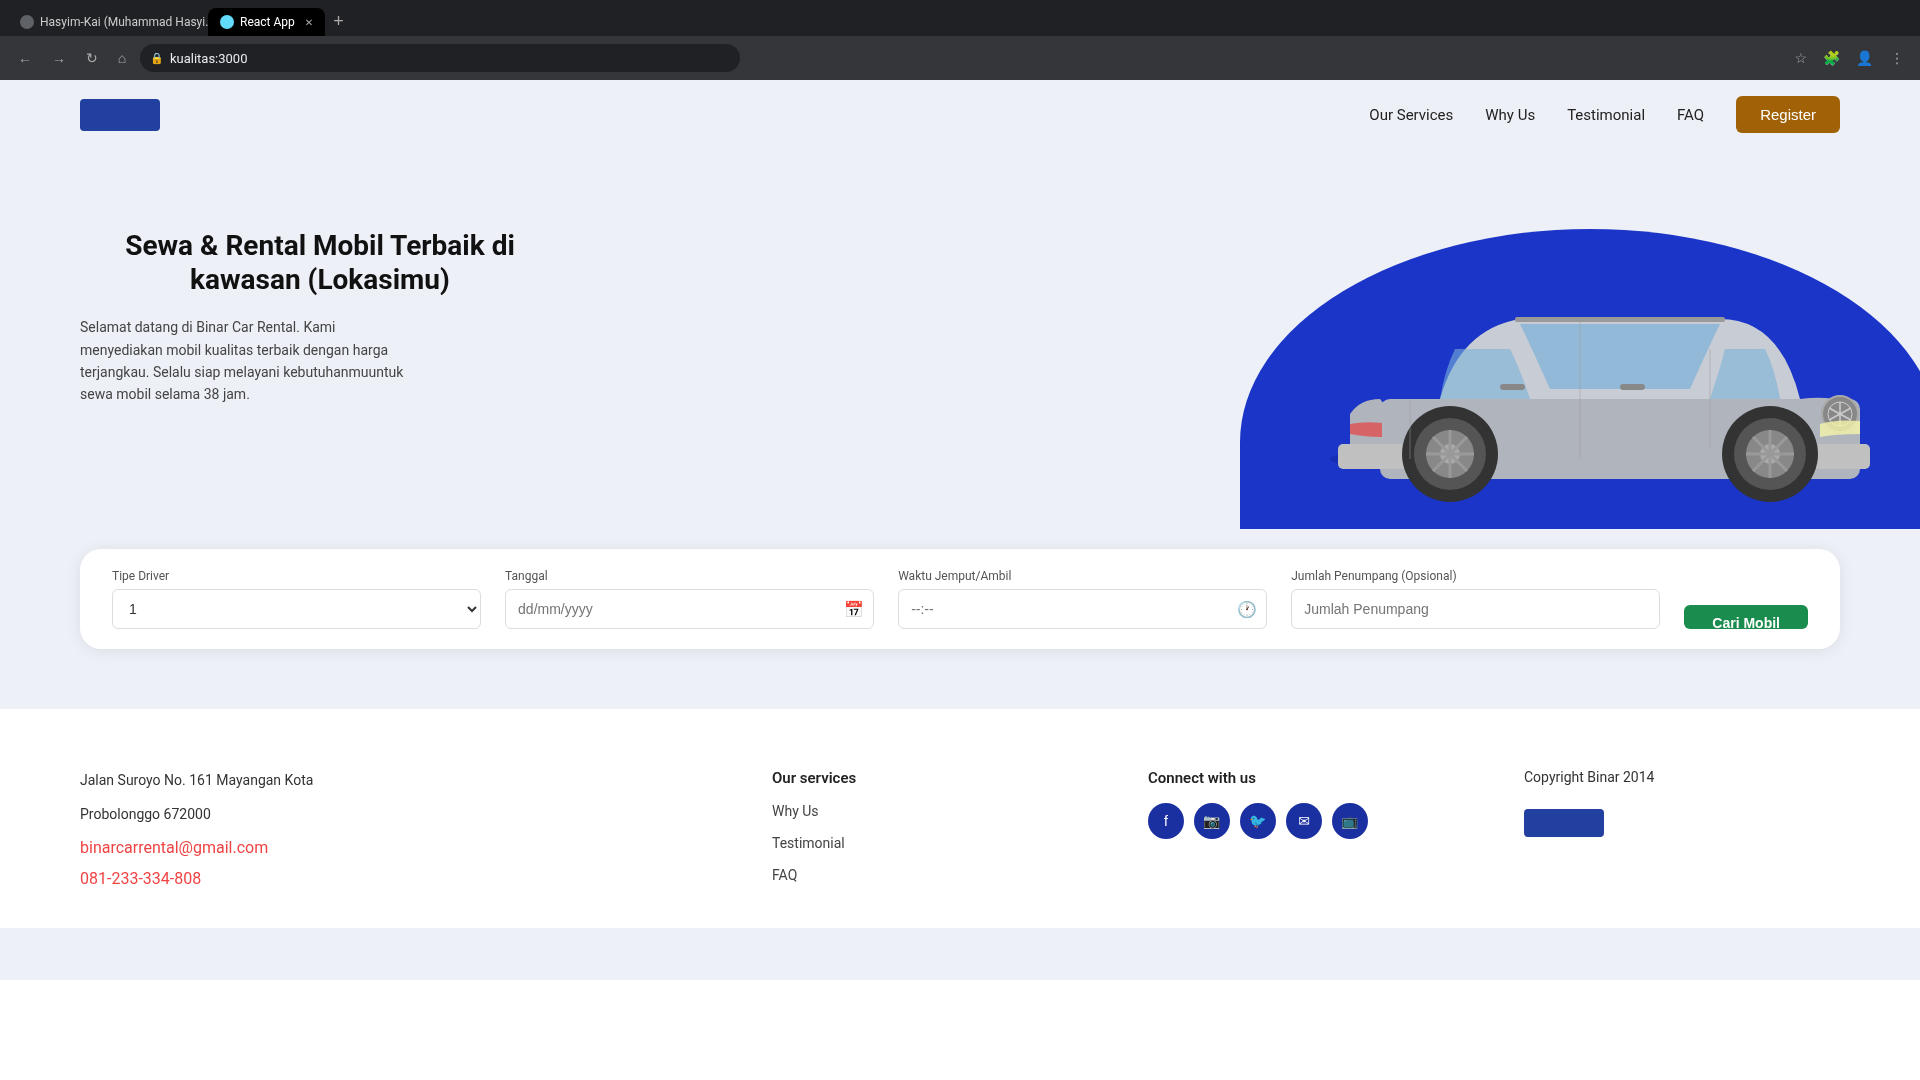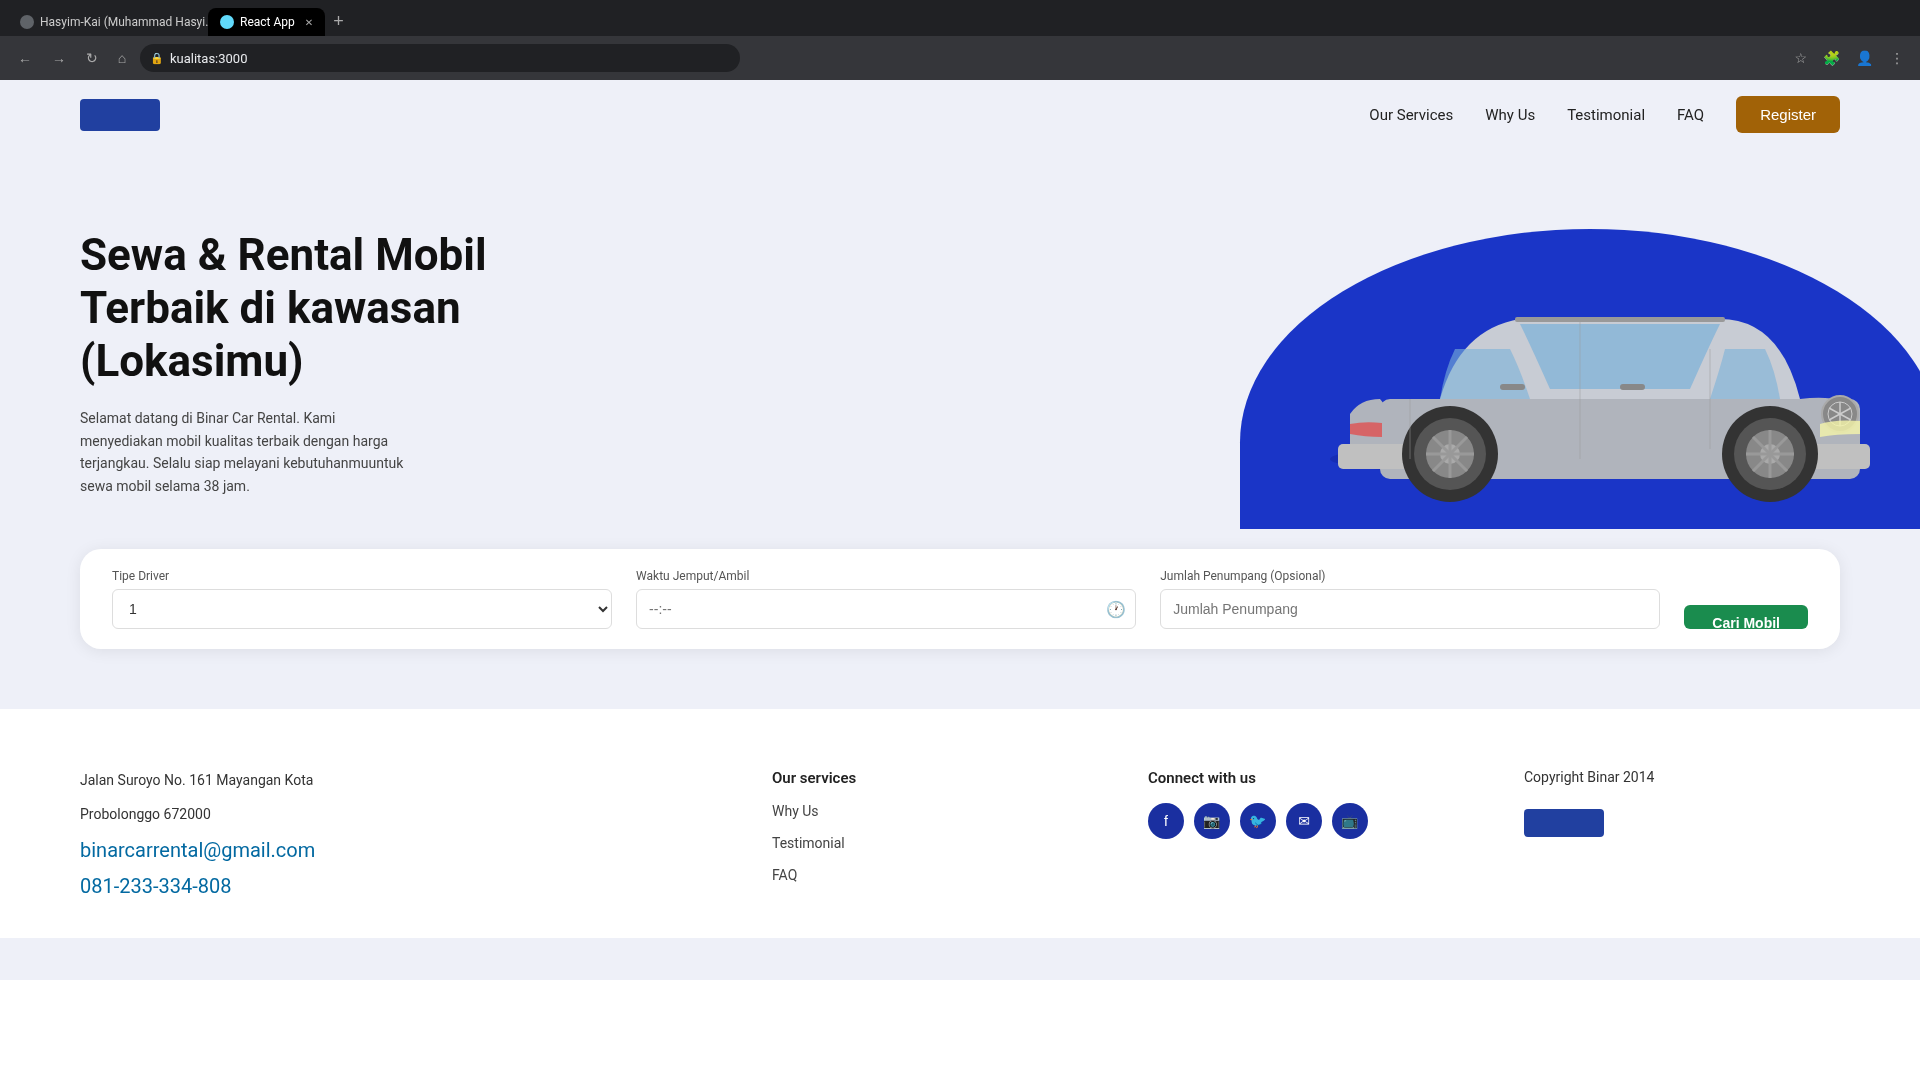--- a/index.html
+++ b/index.html
@@ -147,25 +147,26 @@
     }
 
     .hero-text {
       max-width: 480px;
       padding-top: 60px;
       z-index: 2;
       position: relative;
     }
 
     .hero-title {
-      font-size: 44px;
+      font-size: 28px;
       font-weight: 700;
       color: #111;
       line-height: 1.2;
       margin-bottom: 20px;
+      text-align: center;
     }
 
     .hero-desc {
       font-size: 14px;
       color: #444;
       line-height: 1.6;
       max-width: 340px;
     }
 
     .hero-car {
@@ -309,22 +310,22 @@
       flex: 1;
     }
 
     .footer-address {
       font-size: 14px;
       color: #333;
       line-height: 1.6;
     }
 
     .footer-contact {
-      font-size: 20px;
-      color: #0369a1;
+      font-size: 16px;
+      color: #ef4444;
     }
 
     .footer-heading {
       font-size: 15px;
       font-weight: 600;
       color: #222;
     }
 
     .footer-link {
       font-size: 14px;
@@ -494,20 +495,27 @@
 
     <div class="search-bar-container">
       <div class="form-group">
         <label class="form-label">Tipe Driver</label>
         <select class="form-select">
           <option value="1">1</option>
           <option value="2">2</option>
         </select>
       </div>
 
+      <div class="form-group">
+        <label class="form-label">Tanggal</label>
+        <div class="input-with-icon">
+          <input type="text" class="form-input" placeholder="dd/mm/yyyy" style="">
+          <span class="input-icon">📅</span>
+        </div>
+      </div>
 
       <div class="form-group">
         <label class="form-label">Waktu Jemput/Ambil</label>
         <div class="input-with-icon">
           <input type="text" class="form-input" placeholder="--:--" style="">
           <span class="input-icon">🕐</span>
         </div>
       </div>
 
       <div class="form-group">

